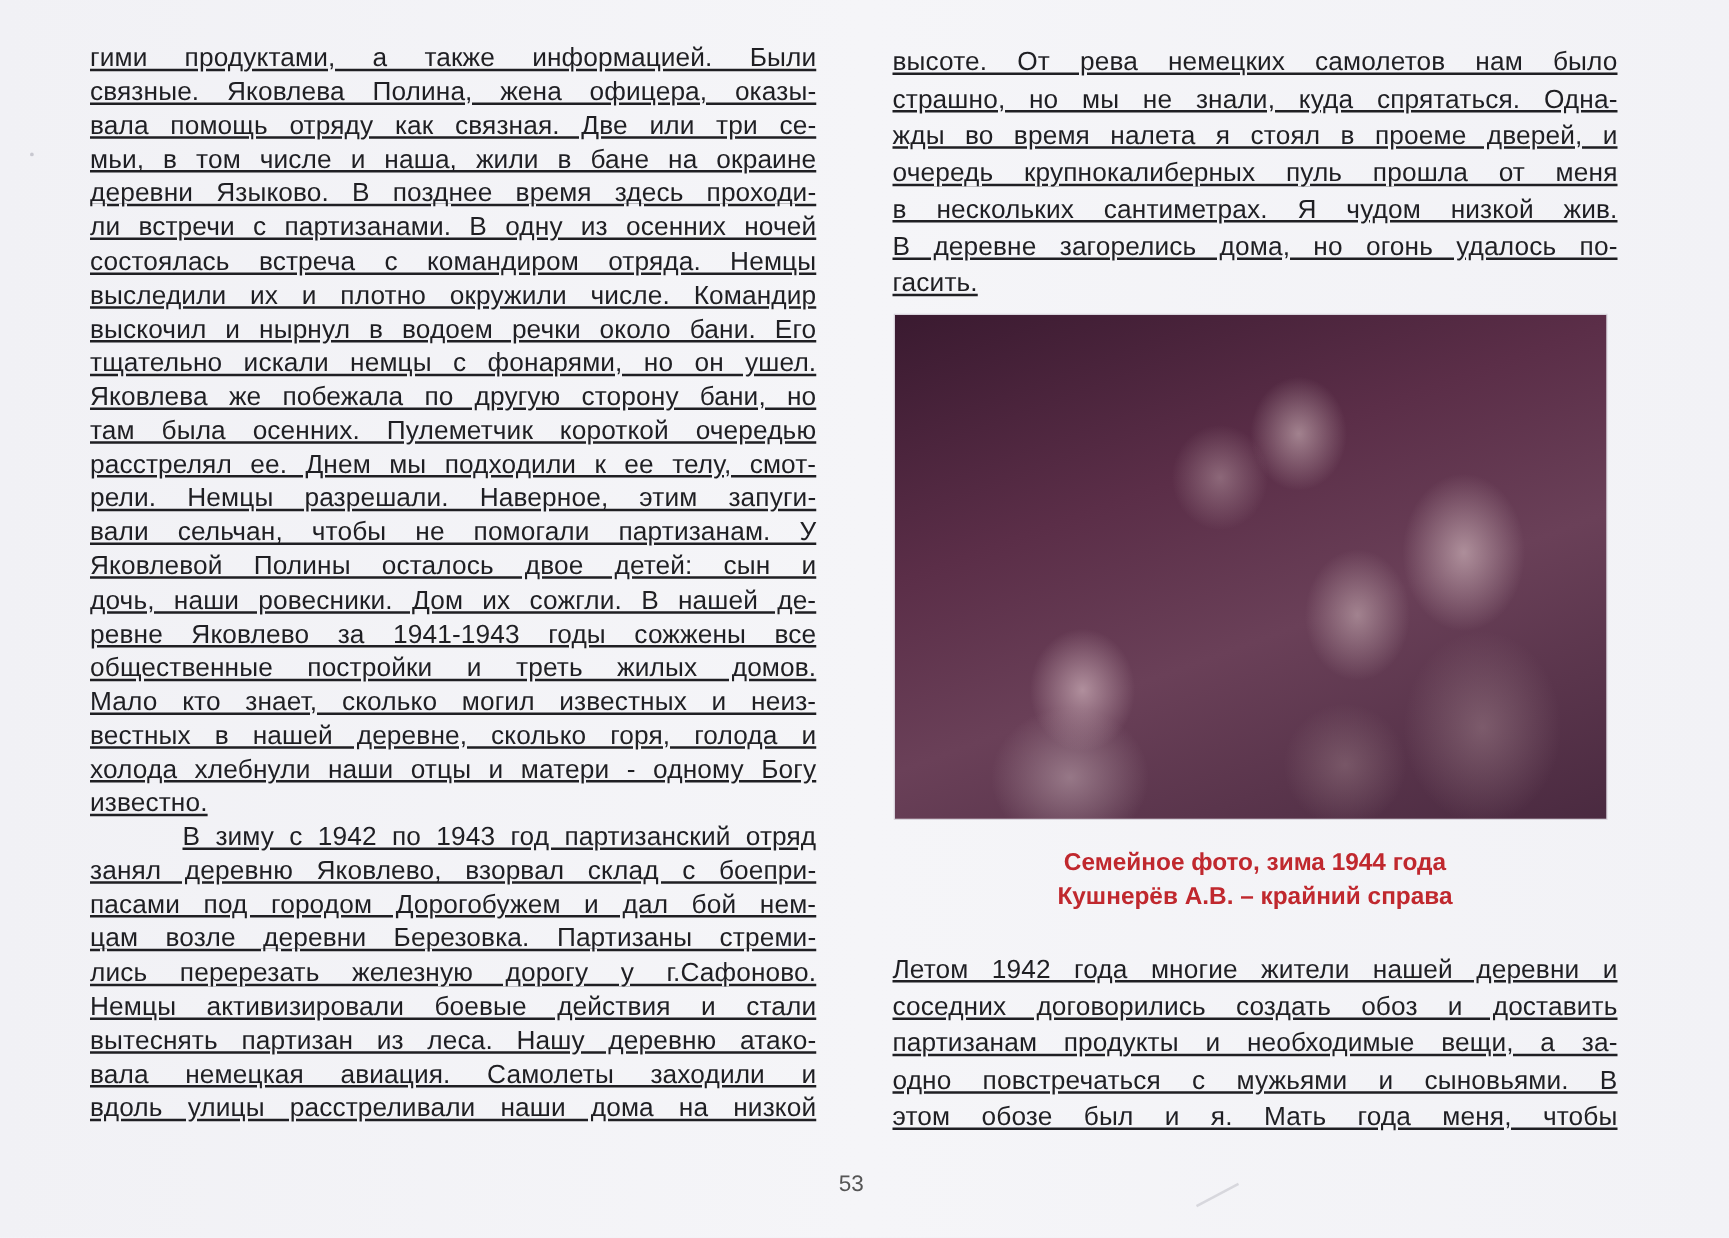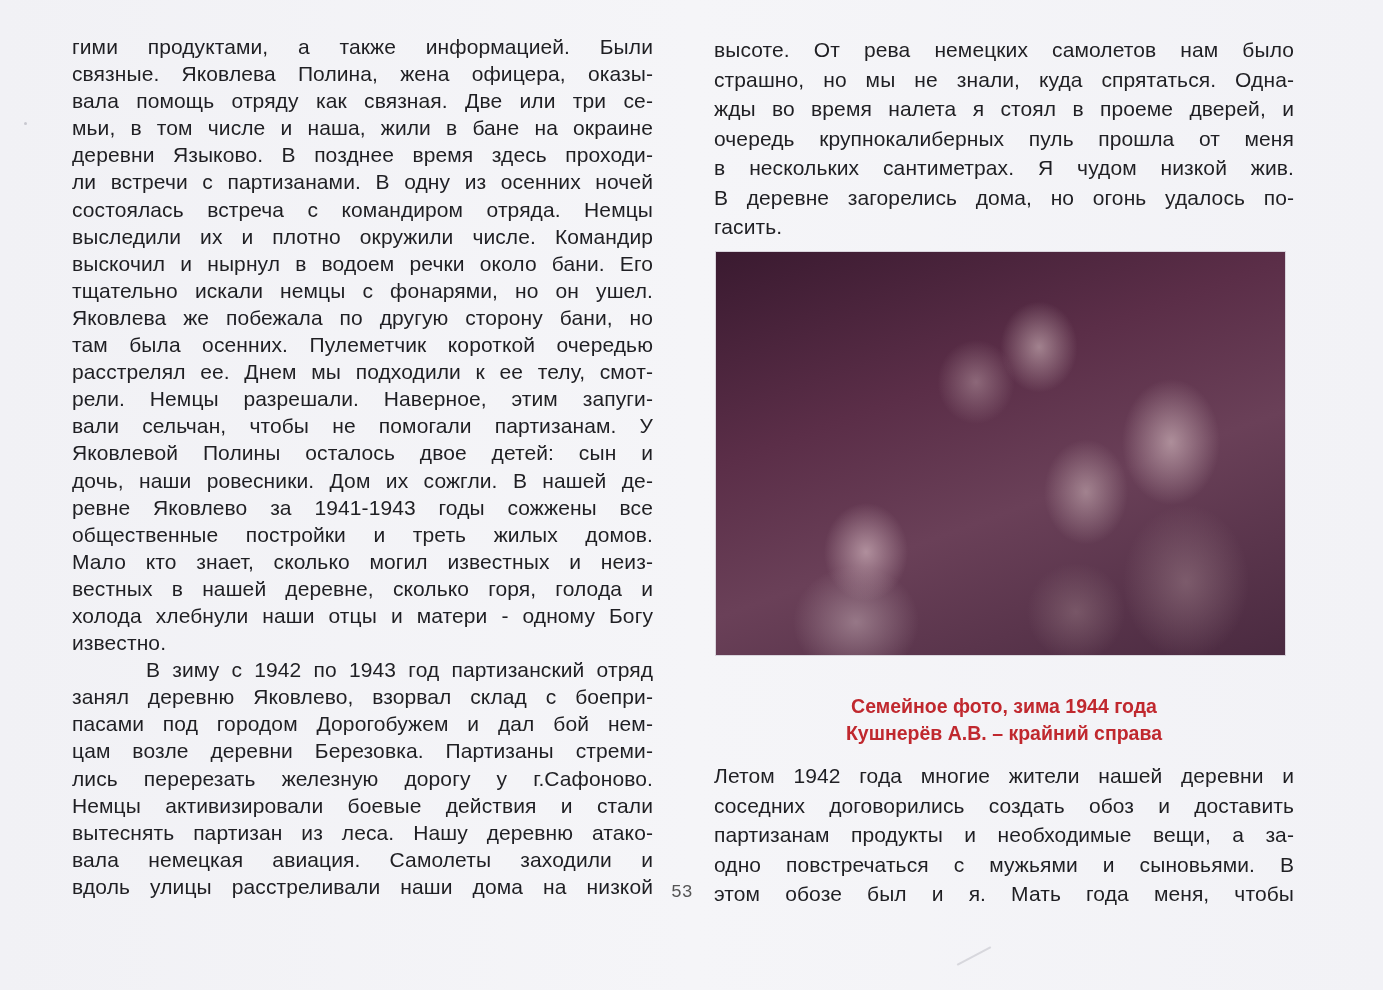--- a/index.html
+++ b/index.html
@@ -15,20 +15,21 @@
     background: linear-gradient(90deg, #f1f1f5 0%, #f5f5f8 50%, #f2f2f6 100%);
   }
   .col { position: absolute; }
   .col-left { left: 72px; top: 33px; width: 581px; }
   .col-right { left: 714px; top: 35px; width: 580px; }
   .line {
     display: block; white-space: nowrap;
     text-align: justify; text-align-last: justify;
     font-size: 21px;
     letter-spacing: 0.1px;
+    text-decoration: underline;
   }
   .col-left .line { height: 27.1px; line-height: 27.1px; }
   .col-right .line { height: 29.5px; line-height: 29.5px; }
   .line.last { text-align-last: left; }
   .line.indent { padding-left: 74px; }
   .photo {
     position: absolute; left: 716px; top: 252px; width: 569px; height: 403px;
     background:
       radial-gradient(ellipse 60px 70px at 150px 300px, rgba(200,170,180,0.75), transparent 70%),
       radial-gradient(ellipse 55px 60px at 260px 130px, rgba(180,150,160,0.55), transparent 70%),
@@ -38,26 +39,25 @@
       radial-gradient(ellipse 90px 80px at 140px 370px, rgba(185,160,170,0.6), transparent 70%),
       radial-gradient(ellipse 70px 70px at 360px 360px, rgba(150,120,130,0.5), transparent 70%),
       radial-gradient(ellipse 90px 110px at 470px 330px, rgba(160,130,140,0.5), transparent 70%),
       linear-gradient(160deg, #3a1a30 0%, #5b2e48 35%, #6a4058 60%, #4a2a40 100%);
     box-shadow: 0 0 0 1px #d8d4dc;
   }
   .caption {
     position: absolute; left: 714px; top: 677px; width: 580px;
     text-align: center; color: #c0282e; font-weight: bold; font-size: 19.5px;
     line-height: 27px;
-    margin-top: 16px;
   }
   .caption span { display: block; }
   .page-number {
-    position: absolute; left: 671px; top: 882px;
-    font-family: Liberation Mono, monospace; font-size: 18px; color: #555;
+    position: absolute; left: 671px; top: 937px;
+    font-family: Liberation Sans, sans-serif; font-size: 18px; color: #555;
   }
   .scratch {
     position: absolute; left: 955px; top: 955px; width: 38px; height: 2px;
     background: #cfcfd6; transform: rotate(-28deg); opacity: 0.8;
   }
   .dot { position: absolute; left: 24px; top: 122px; width: 3px; height: 3px; border-radius: 50%; background: #c8c8d0; }
 </style>
 </head>
 <body>
 

